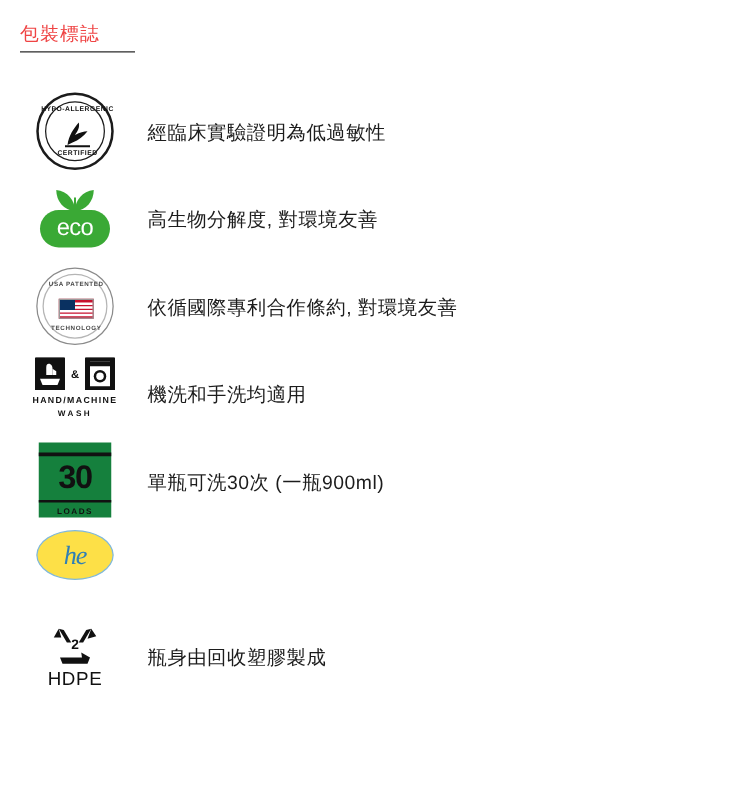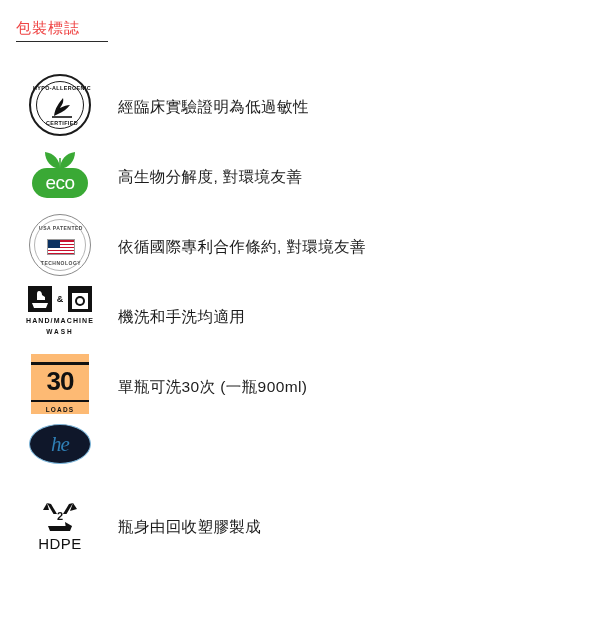--- a/index.html
+++ b/index.html
@@ -213,21 +213,21 @@
     top: 44px;
     left: 0;
     color: #111;
     font-weight: bold;
   }
 
   
   .loads {
     width: 58px; height: 60px;
     position: relative;
-    background: #fdba74;
+    background: #15803d;
   }
   .loads .rule-t, .loads .rule-b {
     position: absolute; left: 0; width: 58px; height: 2.5px; background: #111;
   }
   .loads .rule-t { top: 8px; }
   .loads .rule-b { bottom: 12px; }
   .loads .num {
     position: absolute;
     left: 0; top: 12px;
     width: 58px;
@@ -249,21 +249,21 @@
     font-weight: bold;
   }
 
   
   .he {
     width: 62px; height: 40px;
     border-radius: 50% / 50%;
     border: 1.5px solid #7fb8dc;
     position: relative;
     box-sizing: border-box;
-    background: #0f172a;
+    background: #fde047;
     text-decoration: underline;
   }
   .he .he-text {
     position: absolute;
     left: 0; top: 0;
     width: 100%; height: 100%;
     display: flex;
     align-items: center;
     justify-content: center;
     font-family: "Liberation Serif", serif;

